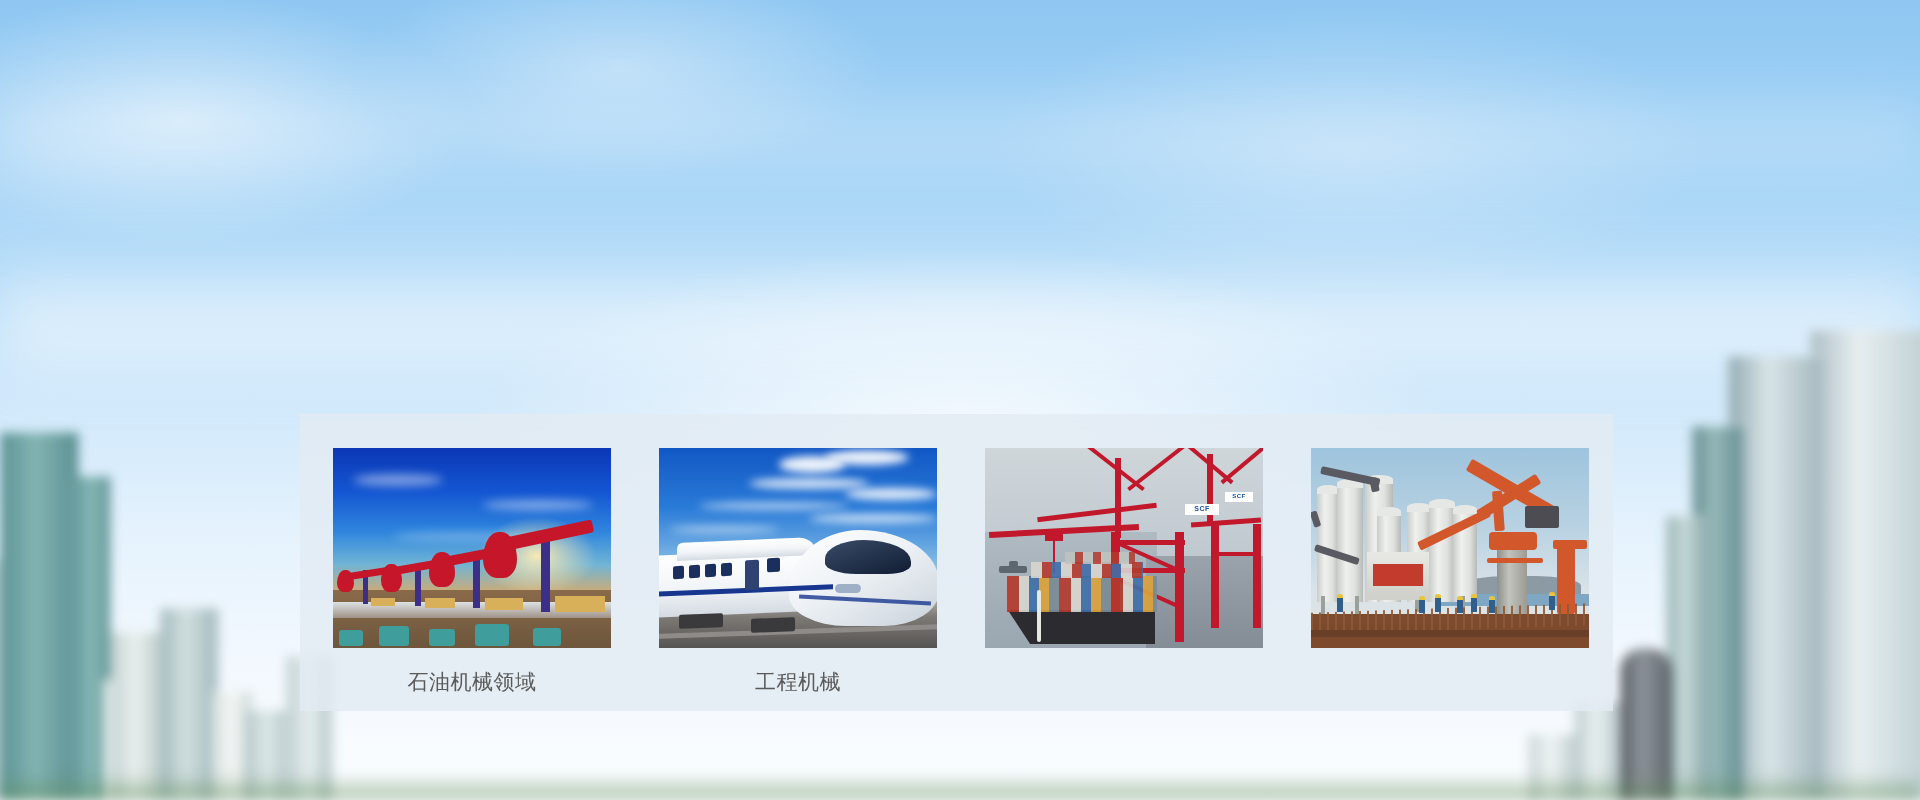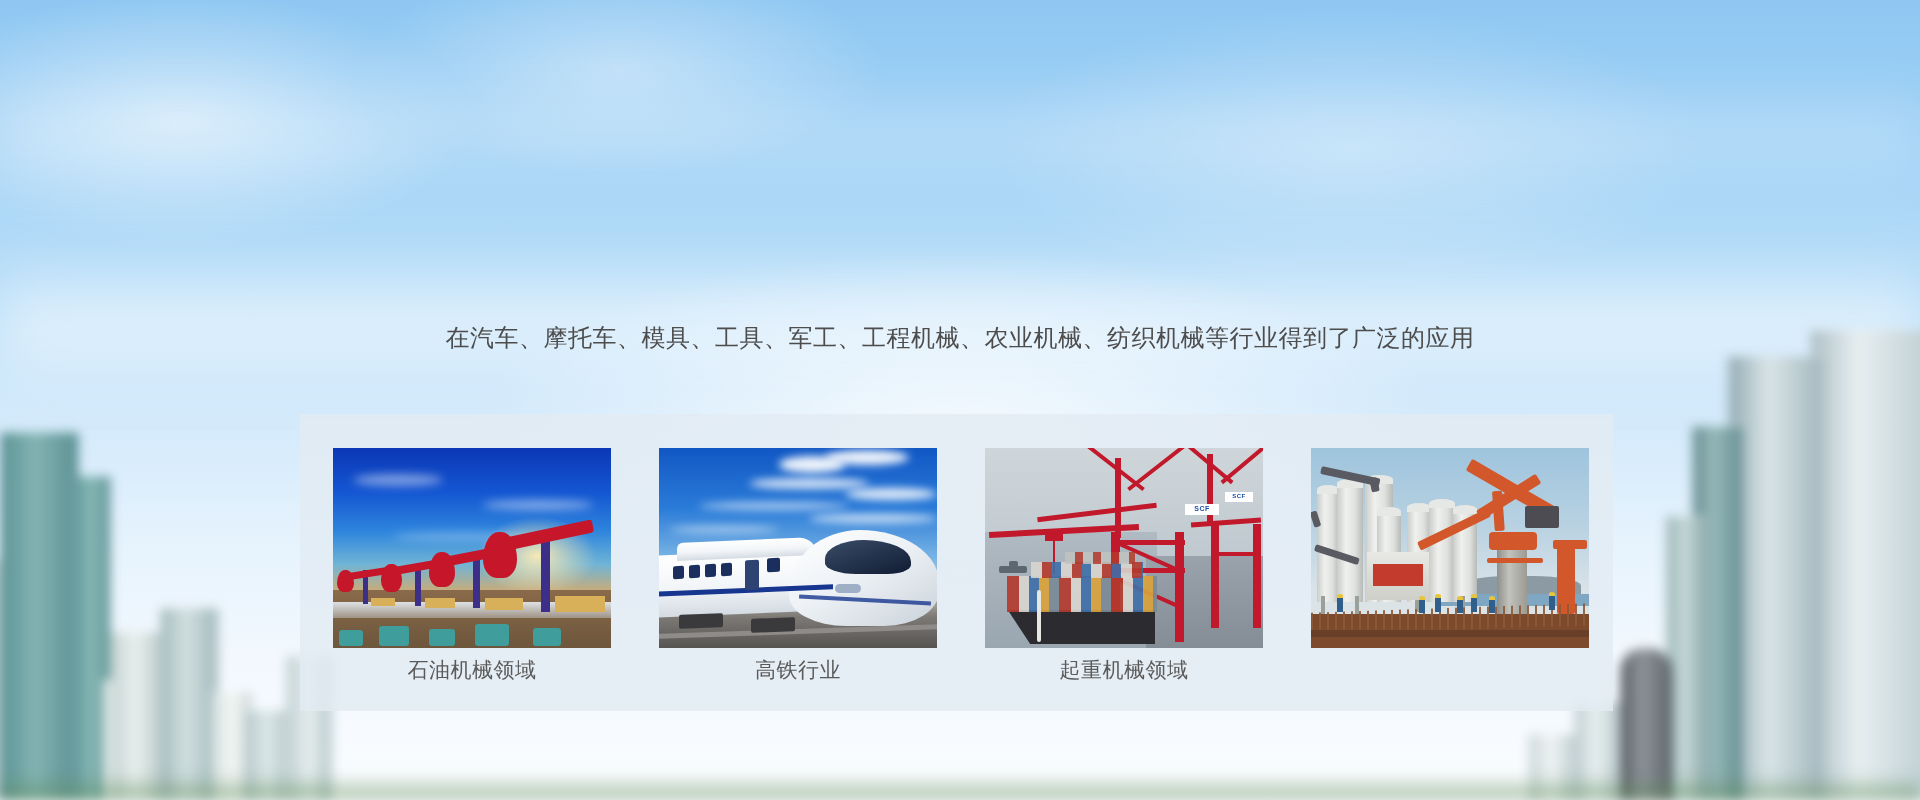--- a/index.html
+++ b/index.html
@@ -69,21 +69,21 @@
   .cards{
     position:absolute;left:333px;top:448px;
     display:flex;gap:48px;
   }
   .card{width:278px;}
   .thumb{
     width:278px;height:200px;position:relative;overflow:hidden;
     background:#cfd9e2;
   }
   .caption{
-    margin-top:8px;text-align:center;font-size:21px;color:#5a5a5a;
+    margin-top:20px;text-align:center;font-size:21px;color:#5a5a5a;
     letter-spacing:.5px;
   }
 
   
   .oil-sky{position:absolute;inset:0;
     background:linear-gradient(to bottom,#0b37b5 0%,#1456d2 22%,#2f86dd 42%,#6fb4d6 58%,#d9ab6a 74%,#f6c98a 84%,#caa878 100%);}
   .oil-sun{position:absolute;right:14px;bottom:52px;width:120px;height:80px;
     background:radial-gradient(ellipse at center,rgba(255,236,180,.95),rgba(255,200,120,0) 70%);}
   .oil-ground{position:absolute;left:0;bottom:0;width:100%;height:58px;
     background:linear-gradient(to bottom,#8a6a4a,#6d563c);}
@@ -175,21 +175,20 @@
     <div class="bldg" style="right:300px;top:372px;width:46px;height:98px;background:linear-gradient(to right,#b4c4c8,#e6efef 50%,#a7b9bd);"></div>
     <div class="bldg" style="right:344px;top:404px;width:48px;height:66px;background:linear-gradient(to right,#c1ced1,#edf3f3 50%,#b3c2c5);"></div>
   </div>
 
   <div class="greenstrip"></div>
 </div>
 
 <div id="content">
 
 
-  <div class="subtitle">在汽车、摩托车、模具、工具、军工、工程机械、农业机械、纺织机械等行业得到了广泛的应用</div>
 
   <div class="panel"></div>
 
   <div class="cards">
 
     <div class="card">
       <div class="thumb">
         <div class="oil-sky"></div>
         <div class="oil-cloud" style="left:20px;top:26px;width:90px;height:12px;"></div>
         <div class="oil-cloud" style="left:150px;top:52px;width:110px;height:10px;"></div>
@@ -254,21 +253,21 @@
         <div class="tr-win" style="left:14px;top:118px;width:11px;height:13px;transform:skewY(-2.4deg);"></div>
         <div class="tr-win" style="left:30px;top:117px;width:11px;height:13px;transform:skewY(-2.4deg);"></div>
         <div class="tr-win" style="left:46px;top:116px;width:11px;height:13px;transform:skewY(-2.4deg);"></div>
         <div class="tr-win" style="left:62px;top:115px;width:11px;height:13px;transform:skewY(-2.4deg);"></div>
         <div class="tr-win" style="left:86px;top:112px;width:14px;height:30px;transform:skewY(-2.4deg);background:#2e4372;"></div>
         <div class="tr-win" style="left:108px;top:110px;width:13px;height:14px;transform:skewY(-2.4deg);"></div>
         <div class="tr-win" style="left:176px;top:136px;width:26px;height:9px;background:#9fb0c6;border-radius:6px;"></div>
         <div class="tr-win" style="left:20px;top:166px;width:44px;height:14px;background:#3a3a3c;transform:skewY(-2deg);"></div>
         <div class="tr-win" style="left:92px;top:170px;width:44px;height:14px;background:#3a3a3c;transform:skewY(-2deg);"></div>
       </div>
-      <div class="caption">高铁行业</div>
+      <div class="caption">工程机械</div>
     </div>
 
     <div class="card">
       <div class="thumb">
         <div class="pc-sky"></div>
         <div class="pc-sea"></div>
         <div class="pc-quay"></div>
         <div class="pc-boat" style="left:14px;top:118px;width:28px;height:7px;"></div>
         <div class="pc-boat" style="left:24px;top:113px;width:9px;height:6px;"></div>
 
@@ -307,21 +306,20 @@
         <div class="cont" style="left:22px;top:128px;width:150px;height:36px;
              background:
                repeating-linear-gradient(to right,#b33a2e 0 12px,#d8d5cf 12px 22px,#3f6fa8 22px 32px,#d9a23b 32px 42px,#7a8b96 42px 52px);
              opacity:.92;"></div>
         <div class="cont" style="left:46px;top:114px;width:112px;height:16px;
              background:repeating-linear-gradient(to right,#d8d5cf 0 11px,#b33a2e 11px 21px,#3f6fa8 21px 30px);opacity:.9;"></div>
         <div class="cont" style="left:80px;top:104px;width:70px;height:12px;
              background:repeating-linear-gradient(to right,#c0c4c0 0 10px,#b33a2e 10px 18px);opacity:.85;"></div>
         <div class="pc-boat" style="left:52px;top:142px;width:4px;height:52px;background:#e7e7e4;"></div>
       </div>
-      <div class="caption">起重机械领域</div>
     </div>
 
     <div class="card">
       <div class="thumb">
         <div class="cp-sky"></div>
         <div class="cp-hill" style="left:150px;top:128px;width:120px;height:24px;"></div>
         <div class="cp-water" style="left:130px;top:146px;width:148px;height:12px;"></div>
 
         <div class="silo" style="left:6px;top:44px;width:22px;height:110px;"></div>
         <div class="silo" style="left:26px;top:38px;width:26px;height:116px;"></div>

